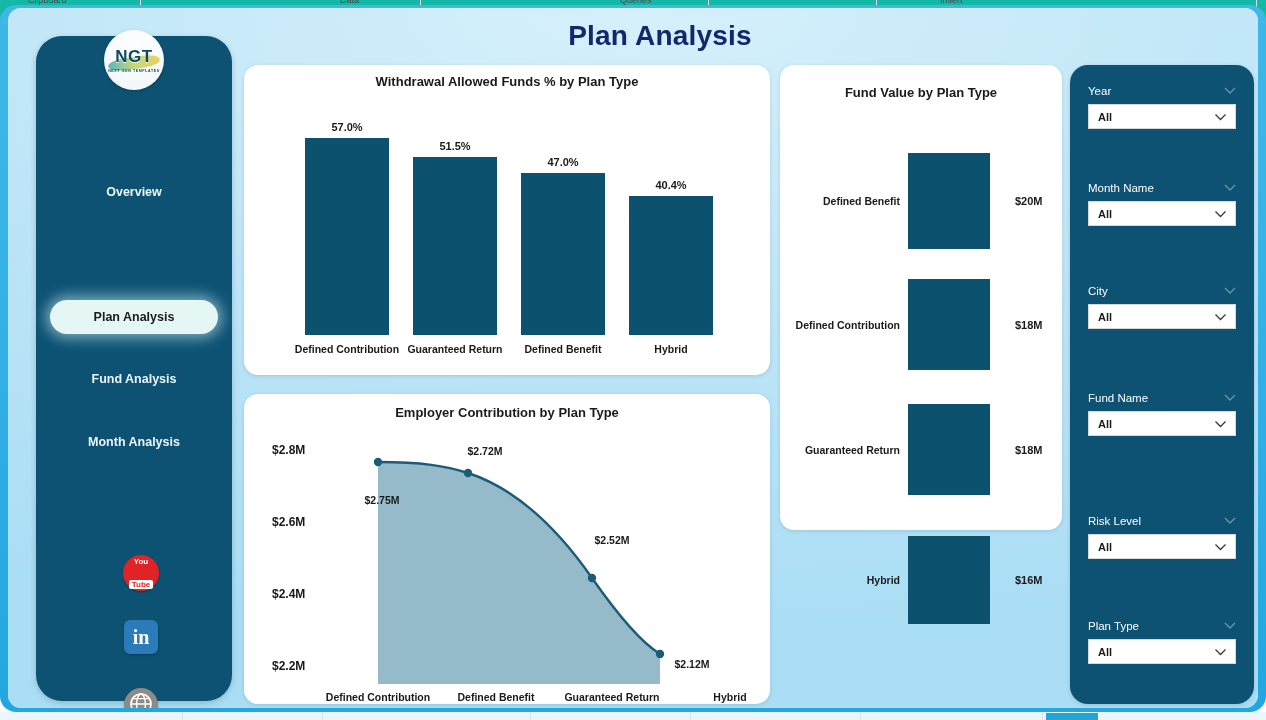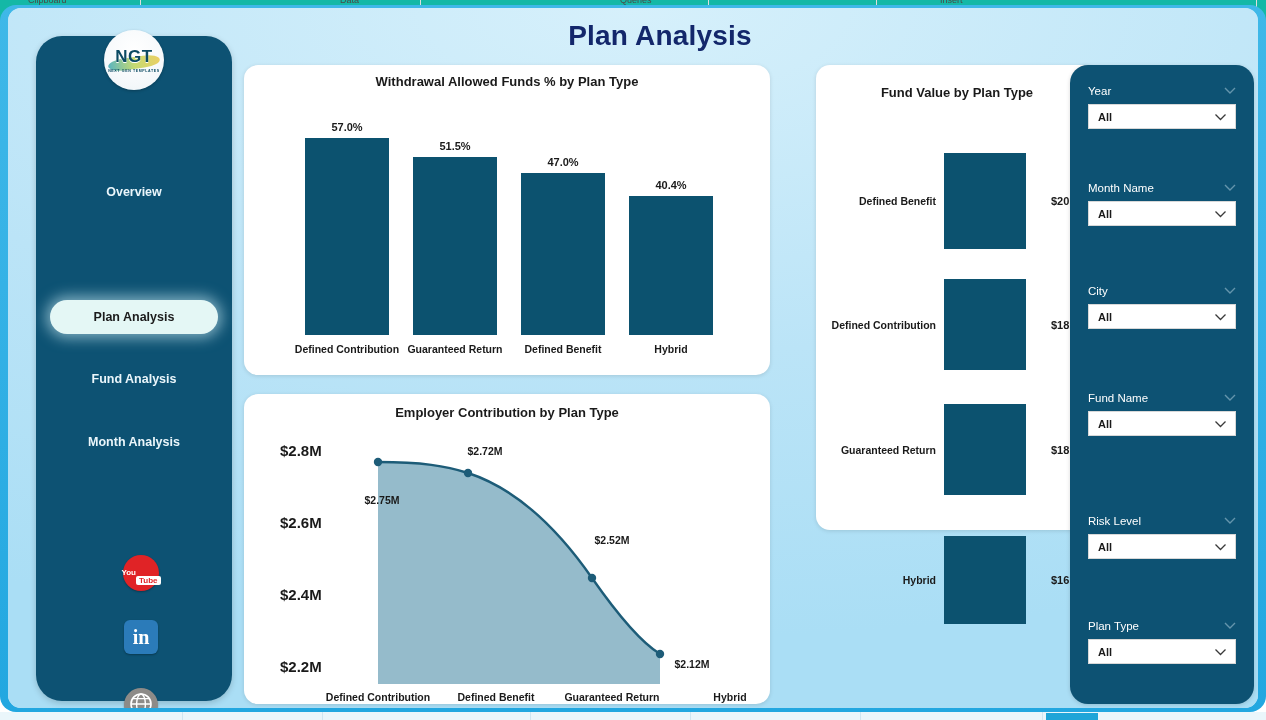--- a/index.html
+++ b/index.html
@@ -108,21 +108,21 @@
     position: absolute; left: 86px; width: 38px; height: 38px;
     display: flex; align-items: center; justify-content: center;
     cursor: pointer;
   }
   #social-youtube { top: 518px; }
   #social-linkedin { top: 582px; }
   #social-website { top: 650px; }
   .yt-badge {
     width: 36px; height: 36px; border-radius: 50%;
     background: #e02326;
-    display:flex; flex-direction:row; align-items:center; justify-content:center;
+    display:flex; flex-direction:column; align-items:center; justify-content:center;
     box-shadow: 0 1px 2px rgba(0,0,0,.3);
   }
   .yt-badge .yt-t { font-size: 8px; color:#fff; font-weight:bold; line-height:8px; }
   .yt-badge .yt-b {
     font-size: 8px; color:#e02326; font-weight:bold; line-height:9px;
     background:#fff; border-radius:2px; padding:0 3px; margin-top:14px;
   }
   .li-badge {
     width: 34px; height: 34px; border-radius: 6px;
     background: #2b7bb9;
@@ -166,36 +166,36 @@
     position: absolute; width: 110px; left: 50%; transform: translateX(-50%);
     top: 100%; margin-top: 8px; text-align: center;
     font-size: 10.5px; font-weight: bold; color:#1a1a1a; line-height: 13px;
   }
 
   
   #card-employer { left: 236px; top: 386px; width: 526px; height: 310px; }
   #card-employer .card-title { top: 11px; }
   #area-plot { position: absolute; left: 28px; top: 34px; width: 480px; height: 230px; }
   .y-tick {
-    position: absolute; left: 8px; width: 50px; text-align: left;
-    font-size: 15px; font-weight: bold; color:#1a1a1a;
+    position: absolute; left: 0; width: 50px; text-align: left;
+    font-size: 12px; font-weight: bold; color:#1a1a1a;
     transform: translateY(-50%);
   }
   .area-dot-label {
     position: absolute; font-size: 10.5px; font-weight: bold; color:#1a1a1a;
     white-space: nowrap; transform: translate(-50%, -50%);
   }
   .x-label-area {
     position: absolute; width: 110px; text-align: center;
     font-size: 10.5px; font-weight: bold; color:#1a1a1a; line-height: 13px;
     transform: translateX(-50%);
   }
 
   
-  #card-fund { left: 808px; top: 57px; width: 282px; height: 465px; }
+  #card-fund { left: 772px; top: 57px; width: 282px; height: 465px; }
   #card-fund .card-title { top: 20px; }
   #fund-plot { position: absolute; left: 0; top: 56px; width: 282px; height: 570px; }
   .fund-row {
     position: absolute; left: 0; width: 282px;
     display: flex; align-items: center;
   }
   .fund-cat {
     width: 128px; text-align: right; padding-right: 8px;
     font-size: 10.5px; font-weight: bold; color: #1a1a1a;
   }

